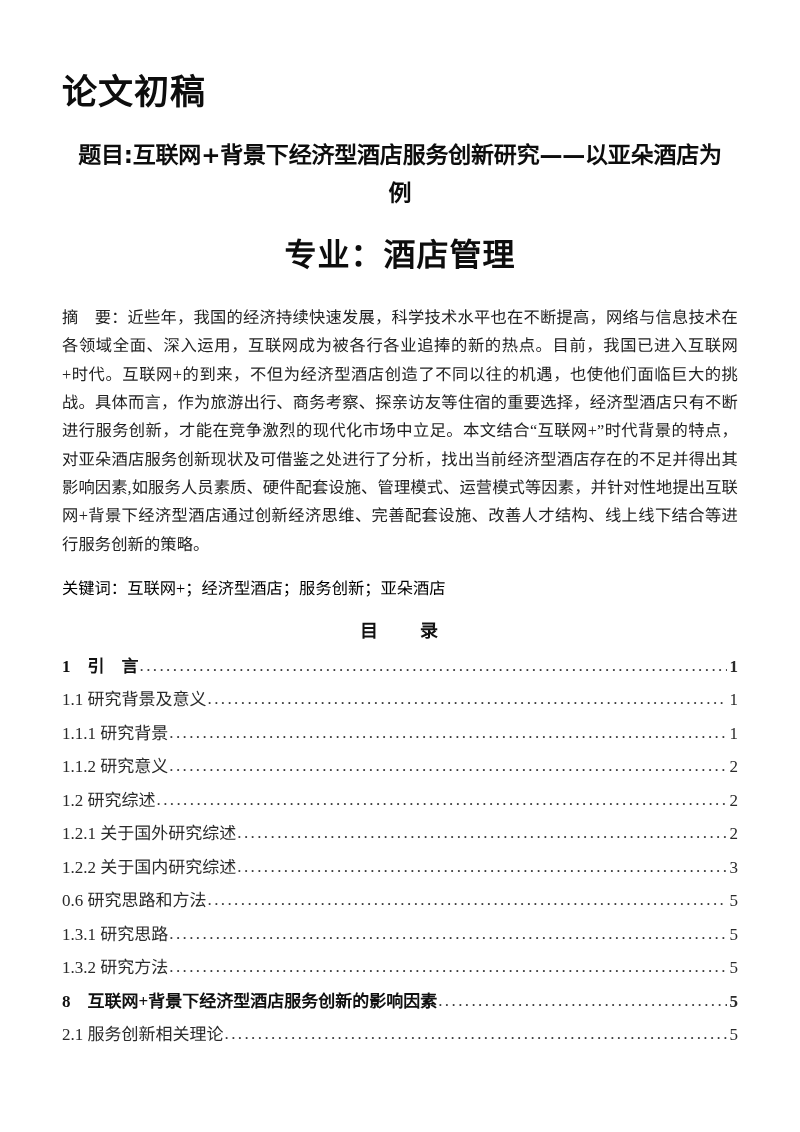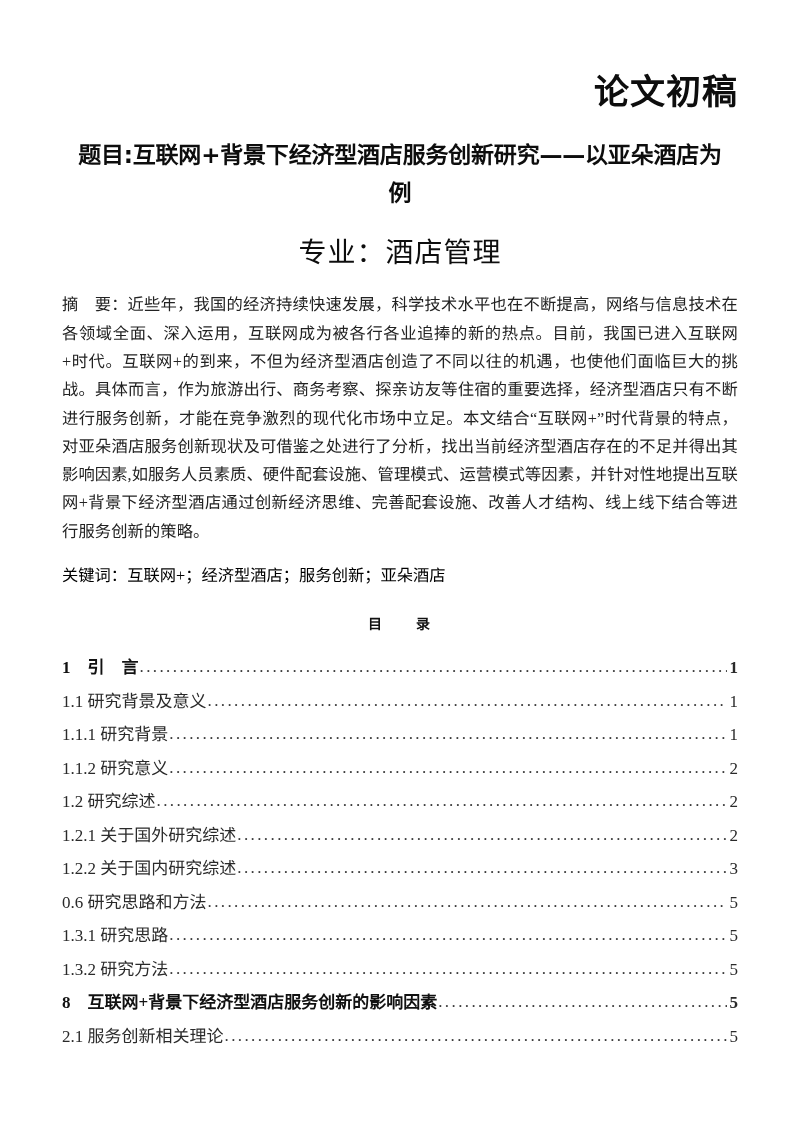--- a/index.html
+++ b/index.html
@@ -20,21 +20,21 @@
     position: relative;
     width: 800px;
     height: 1132px;
     box-sizing: border-box;
     padding: 0 62px;
     background: #ffffff;
   }
 
   
   .doc-title {
-    text-align: right;
+    text-align: left;
     font-family: "DejaVu Sans", "Liberation Sans", sans-serif;
     font-weight: 700;
     font-size: 35px;
     line-height: 1.15;
     letter-spacing: 1px;
     margin: 0;
     padding-top: 72px;
     color: #0d0d0d;
   }
 
@@ -46,24 +46,24 @@
     line-height: 1.62;
     margin: 8px;
     padding-top: 17px;
     color: #0d0d0d;
     letter-spacing: -0.2px;
   }
 
   .doc-major {
     text-align: center;
     font-family: "DejaVu Sans", "Liberation Sans", sans-serif;
-    font-weight: 400;
-    font-size: 28px;
+    font-weight: 700;
+    font-size: 32px;
     line-height: 1.2;
-    margin: 0;
+    margin: 8px;
     padding-top: 16px;
     color: #0d0d0d;
     letter-spacing: 1px;
   }
 
   
   .abstract {
     margin: 0;
     padding-top: 22px;
     font-size: 16.3px;
@@ -82,22 +82,22 @@
     padding-top: 17px;
     font-size: 16.3px;
     line-height: 26px;
     color: #000000;
   }
 
   
   .toc-heading {
     text-align: center;
     font-weight: 700;
-    font-size: 14px;
-    margin: 10px;
+    font-size: 18px;
+    margin: 0;
     padding-top: 14px;
     letter-spacing: 2px;
     color: #111;
     font-family: "Liberation Serif", "DejaVu Serif", serif;
   }
 
   .toc {
     margin: 0;
     padding: 8px 0 0 0;
     list-style: none;

